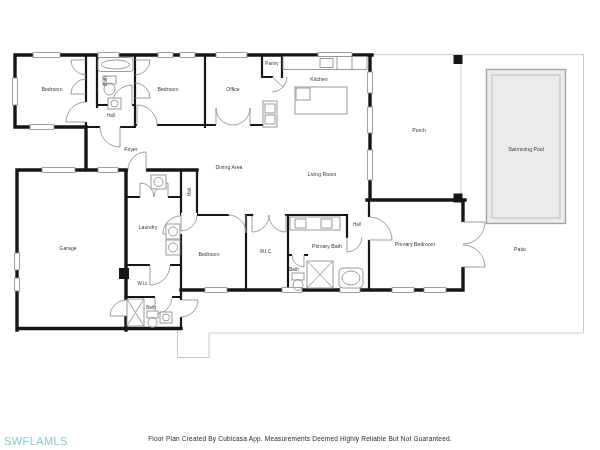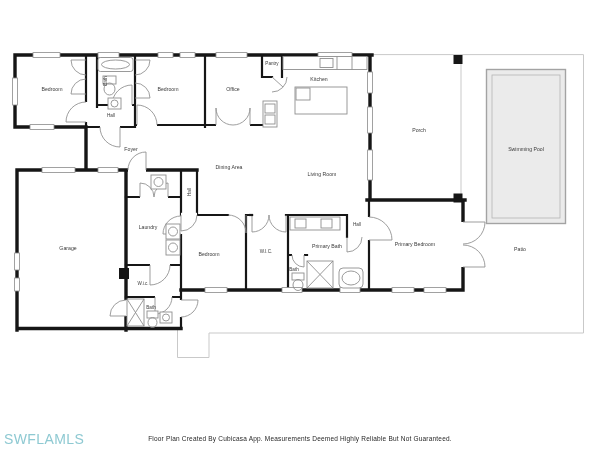--- a/index.html
+++ b/index.html
@@ -18,21 +18,21 @@
   .gap{fill:#ffffff;}
   .win{fill:#ffffff;stroke:#8a8a8a;stroke-width:.8;}
   .door{stroke:#8c8c8c;stroke-width:.85;fill:none;}
   .fx{stroke:var(--fixture);stroke-width:.9;fill:#ffffff;}
   .fxn{stroke:var(--fixture);stroke-width:.9;fill:none;}
   .post{fill:var(--wall);}
   .lbl{font-family:"Liberation Sans",sans-serif;font-size:5.2px;fill:var(--label);text-anchor:middle;}
   .lbl-sm{font-size:4.6px;}
   .footer{position:absolute;left:0;right:0;bottom:8px;text-align:center;
           font-size:6.5px;color:var(--footer);letter-spacing:.2px;}
-  .watermark{position:absolute;left:4px;bottom:3px;font-size:14px;
+  .watermark{position:absolute;left:4px;bottom:3px;font-size:11px;
              color:var(--watermark);letter-spacing:.4px;}
 </style>
 </head>
 <body>
 
 <div class="canvas">
   <svg class="plan-svg" width="600" height="450" viewBox="0 0 600 450">
 
     <g>
       <path class="tn" d="M372,54.6 H583.5 V333 H209 V357.5 H177.5 V327"></path>

